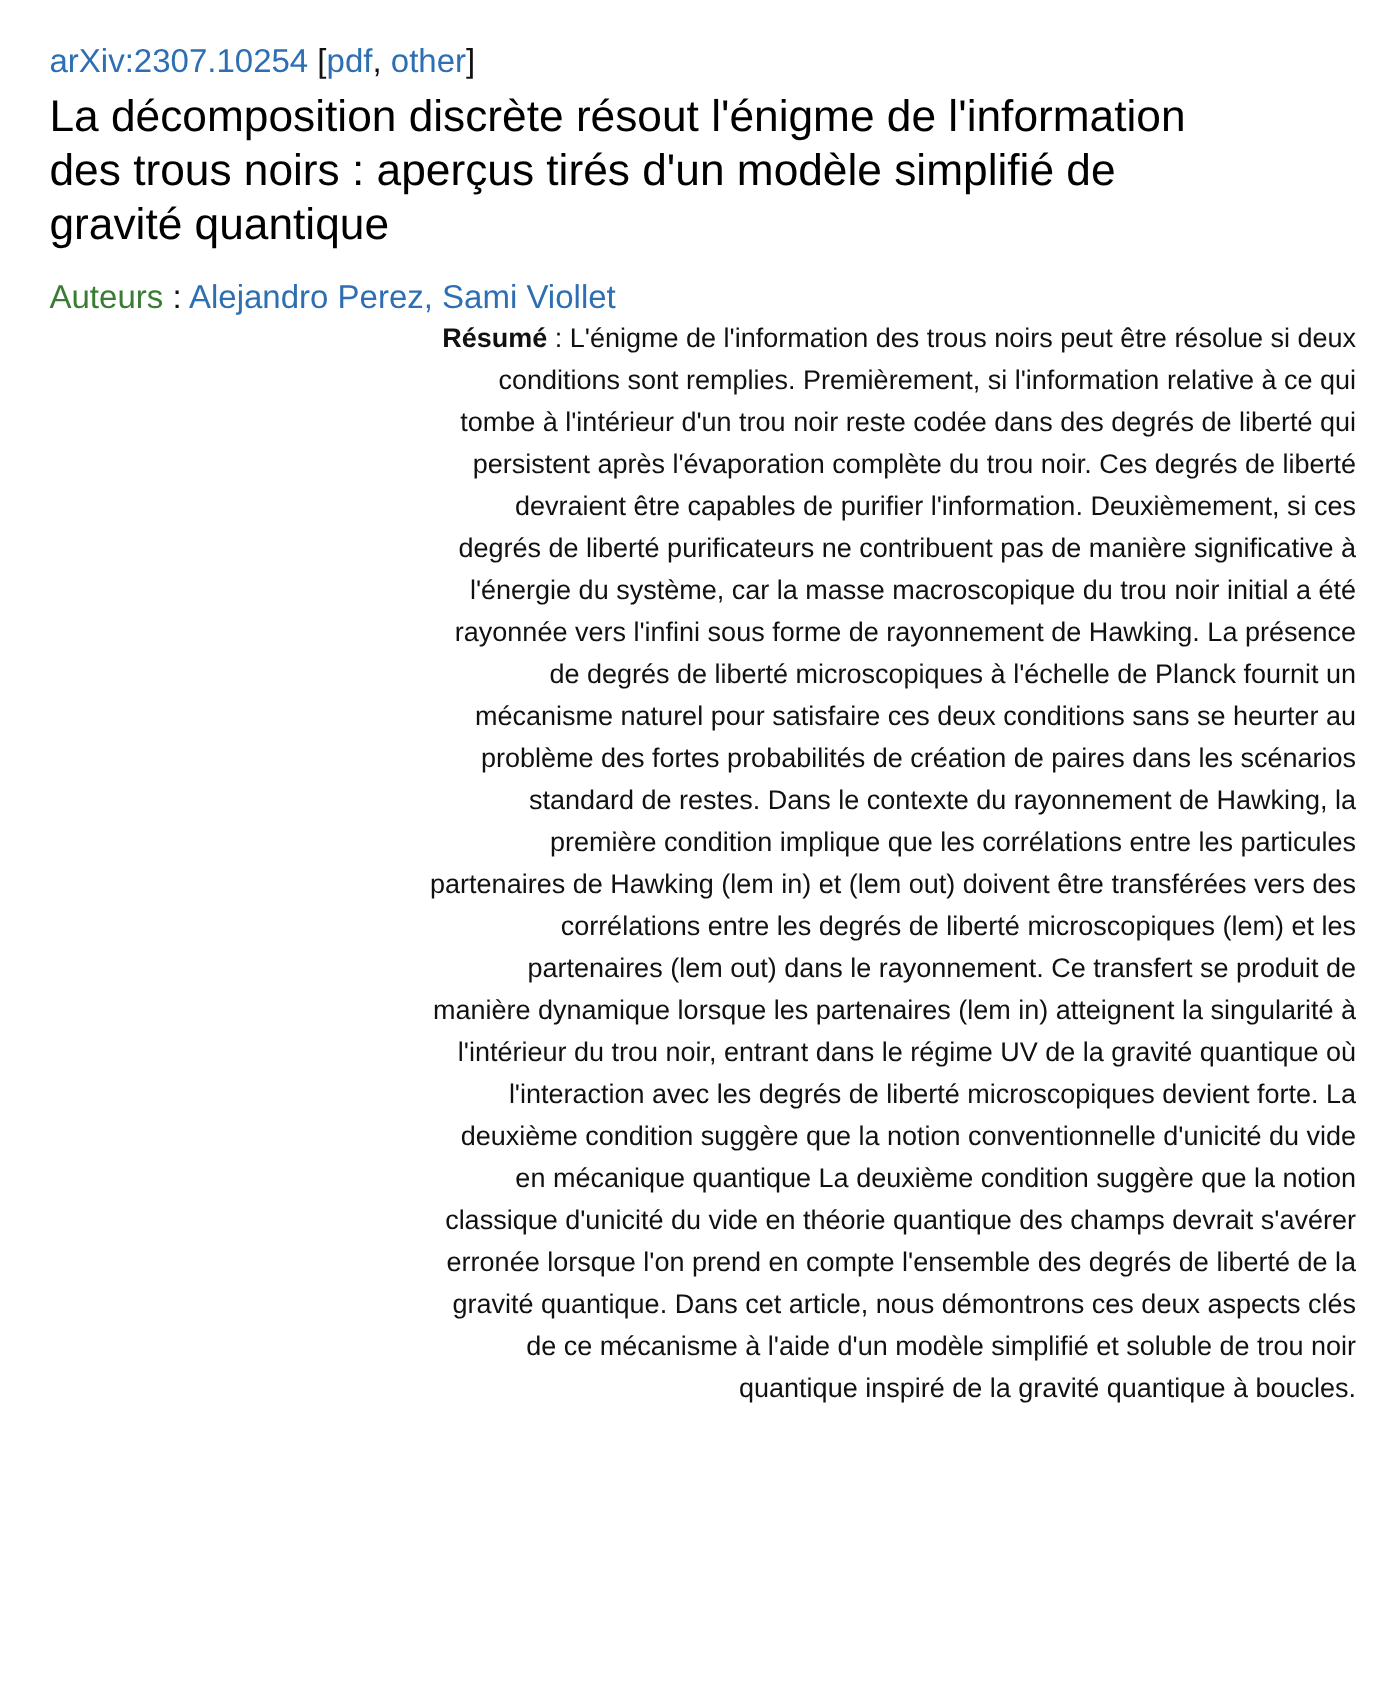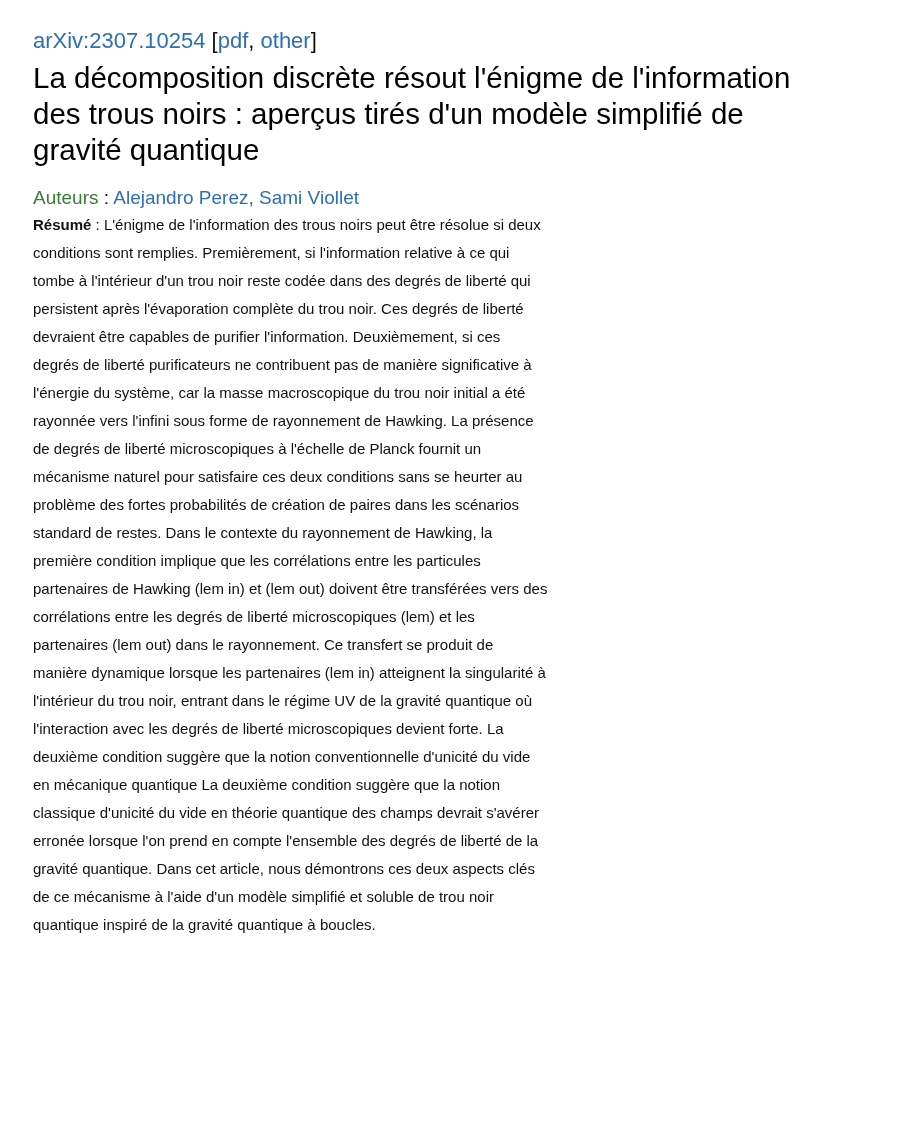--- a/index.html
+++ b/index.html
@@ -13,23 +13,23 @@
     width:924px;height:1122px;overflow:hidden;
     font-family:"Liberation Sans", sans-serif;
     color:var(--text-black);
     -webkit-text-size-adjust:none;
   }
   .page{padding:27px 20px 0 33px;}
   .preline{white-space:pre-line;}
   a{color:var(--link-blue);text-decoration:none;cursor:pointer;}
   .idline{margin:0;font-size:22px;line-height:27px;color:var(--text-black);}
   .paper-title{margin:6px 0 16px 0;font-size:29.5px;font-weight:400;line-height:36px;color:#000;}
-  .authors{margin:0;font-size:19px;line-height:27px;}
+  .authors{margin:0;font-size:22px;line-height:27px;}
   .authors-label{color:var(--authors-green);}
-  .abstract{margin:0;font-size:15px;line-height:28px;color:var(--text-black);}
+  .abstract{margin:0;font-size:18px;line-height:28px;color:var(--text-black);text-align:right;}
   .abstract b{font-weight:700;}
   .footer{margin-top:32px;font-size:21.5px;line-height:29px;color:var(--footer-blue);}
   .footer p{margin:0;}
 </style>
 </head>
 <body>
 
 <div class="page">
 
   <p class="idline"><a>arXiv:2307.10254</a><span> [</span><a>pdf</a><span>, </span><a>other</a><span>]</span></p>

